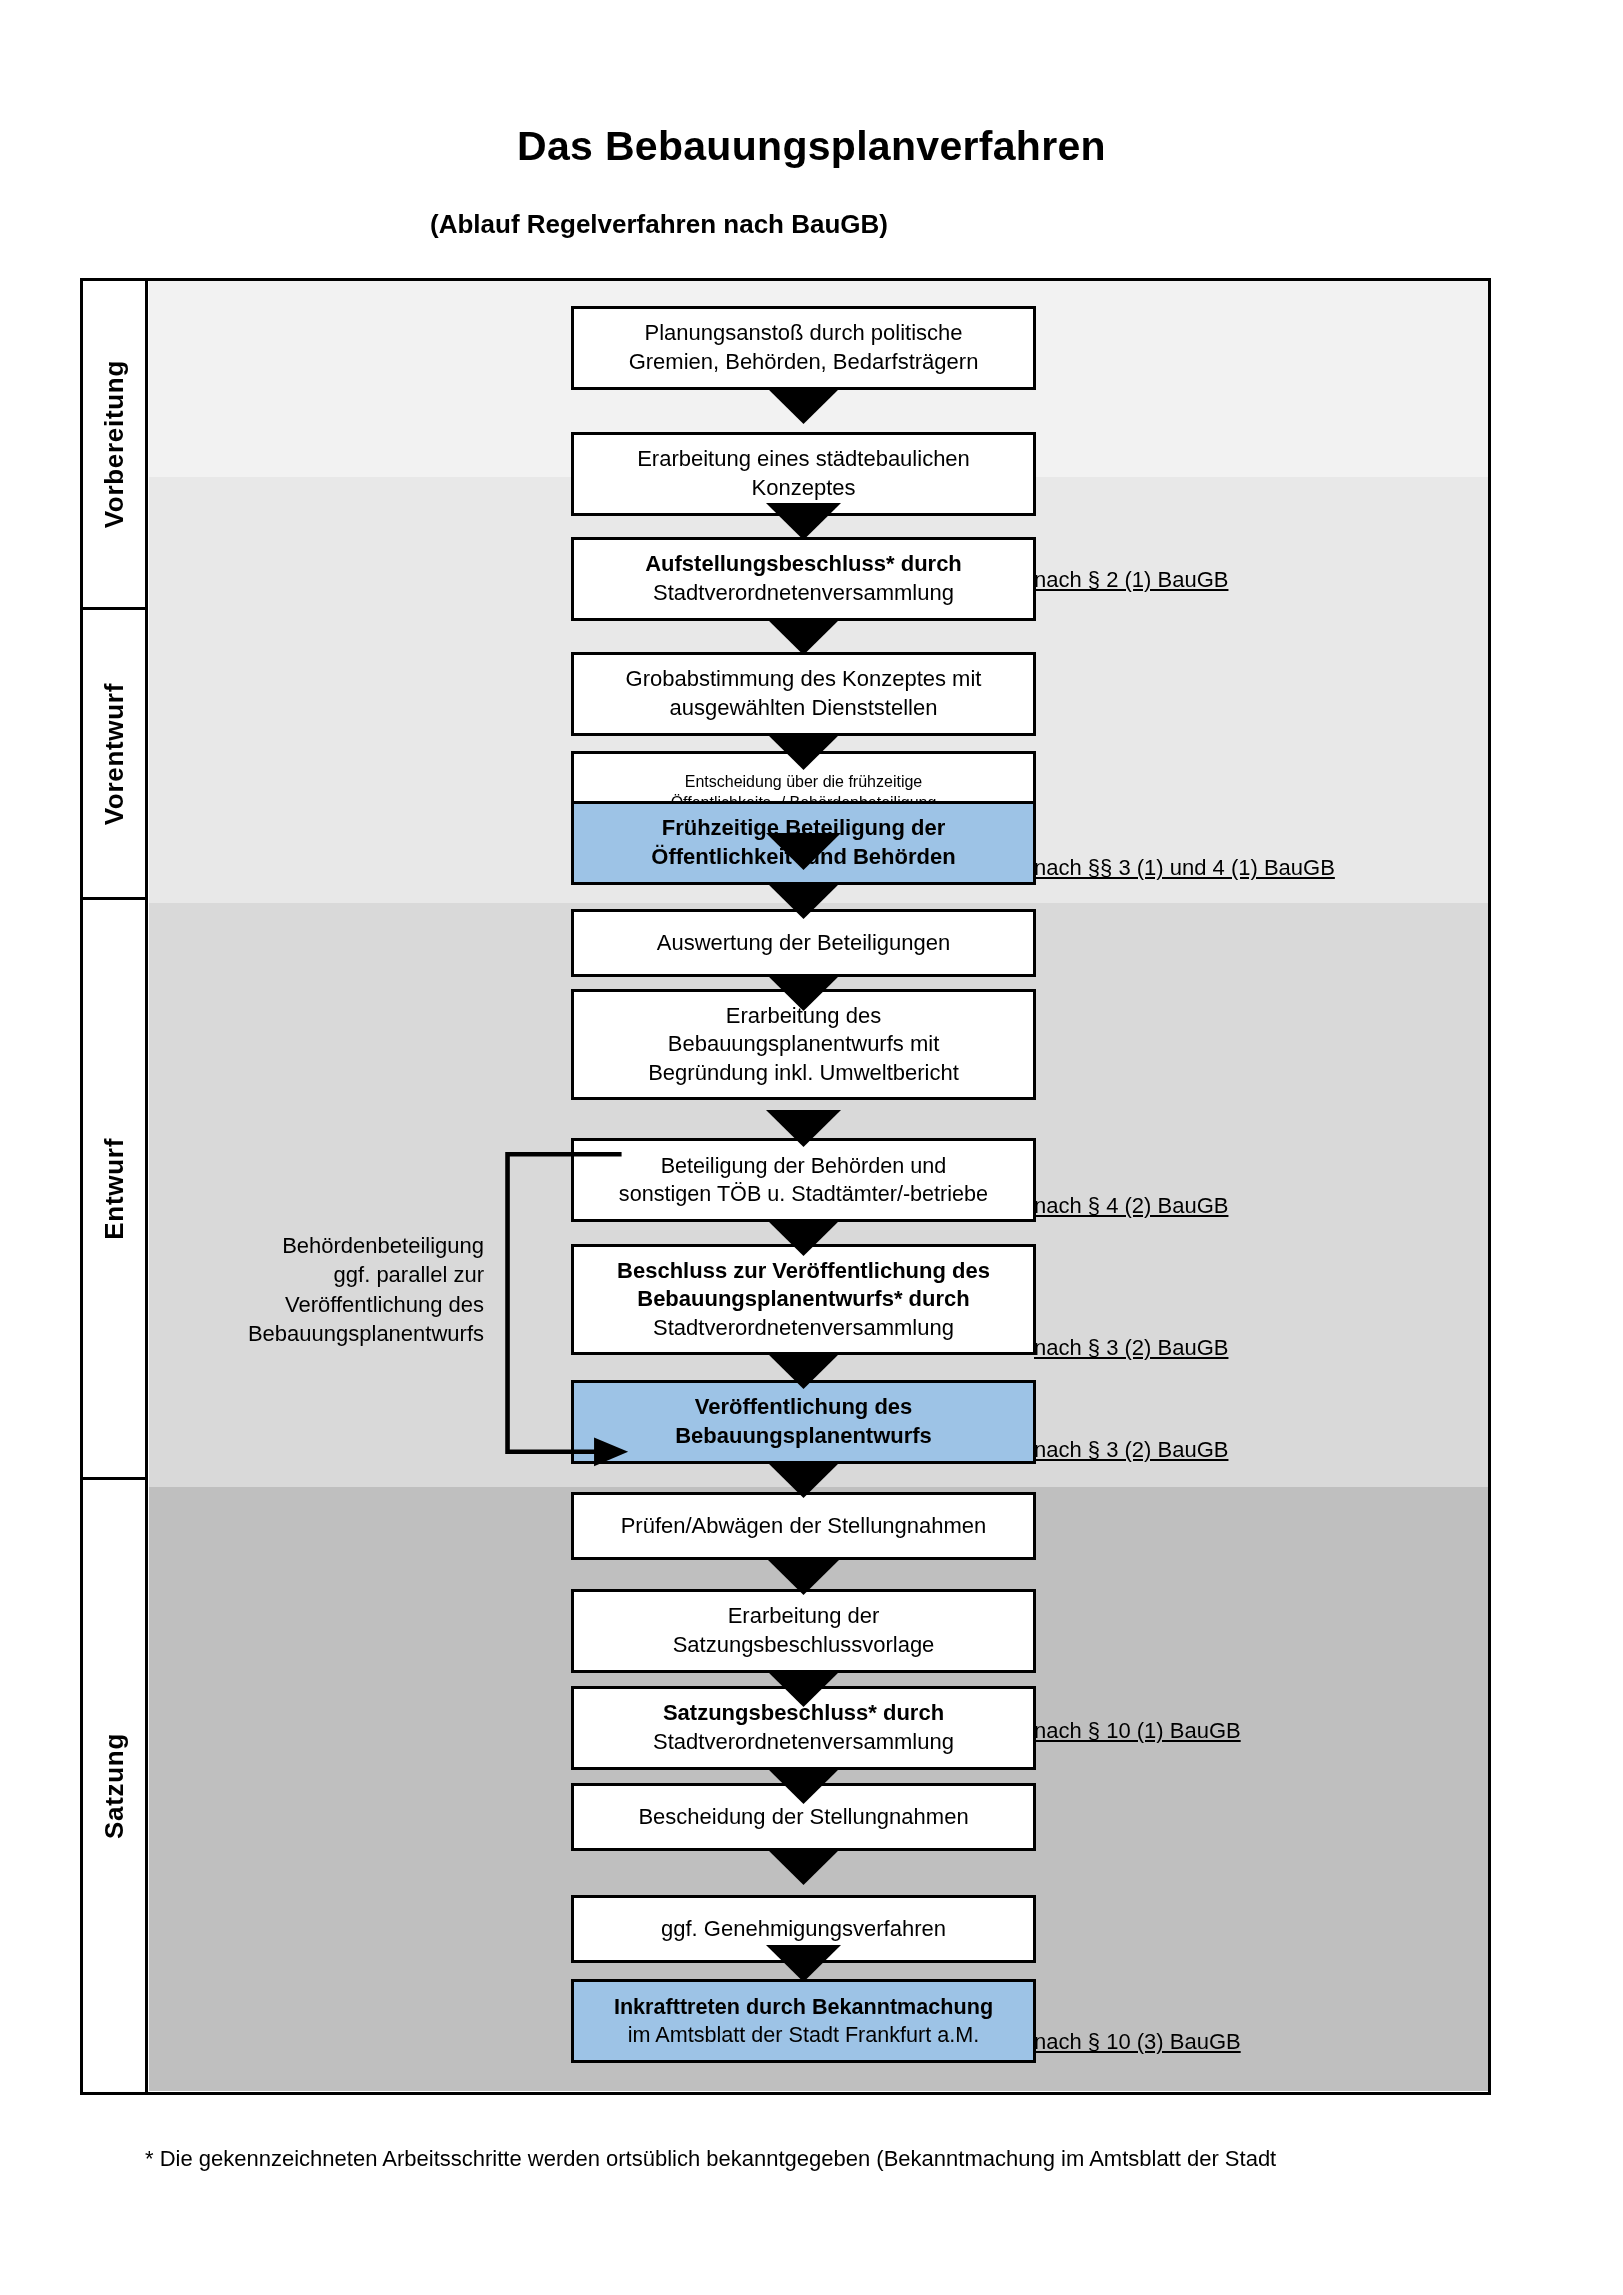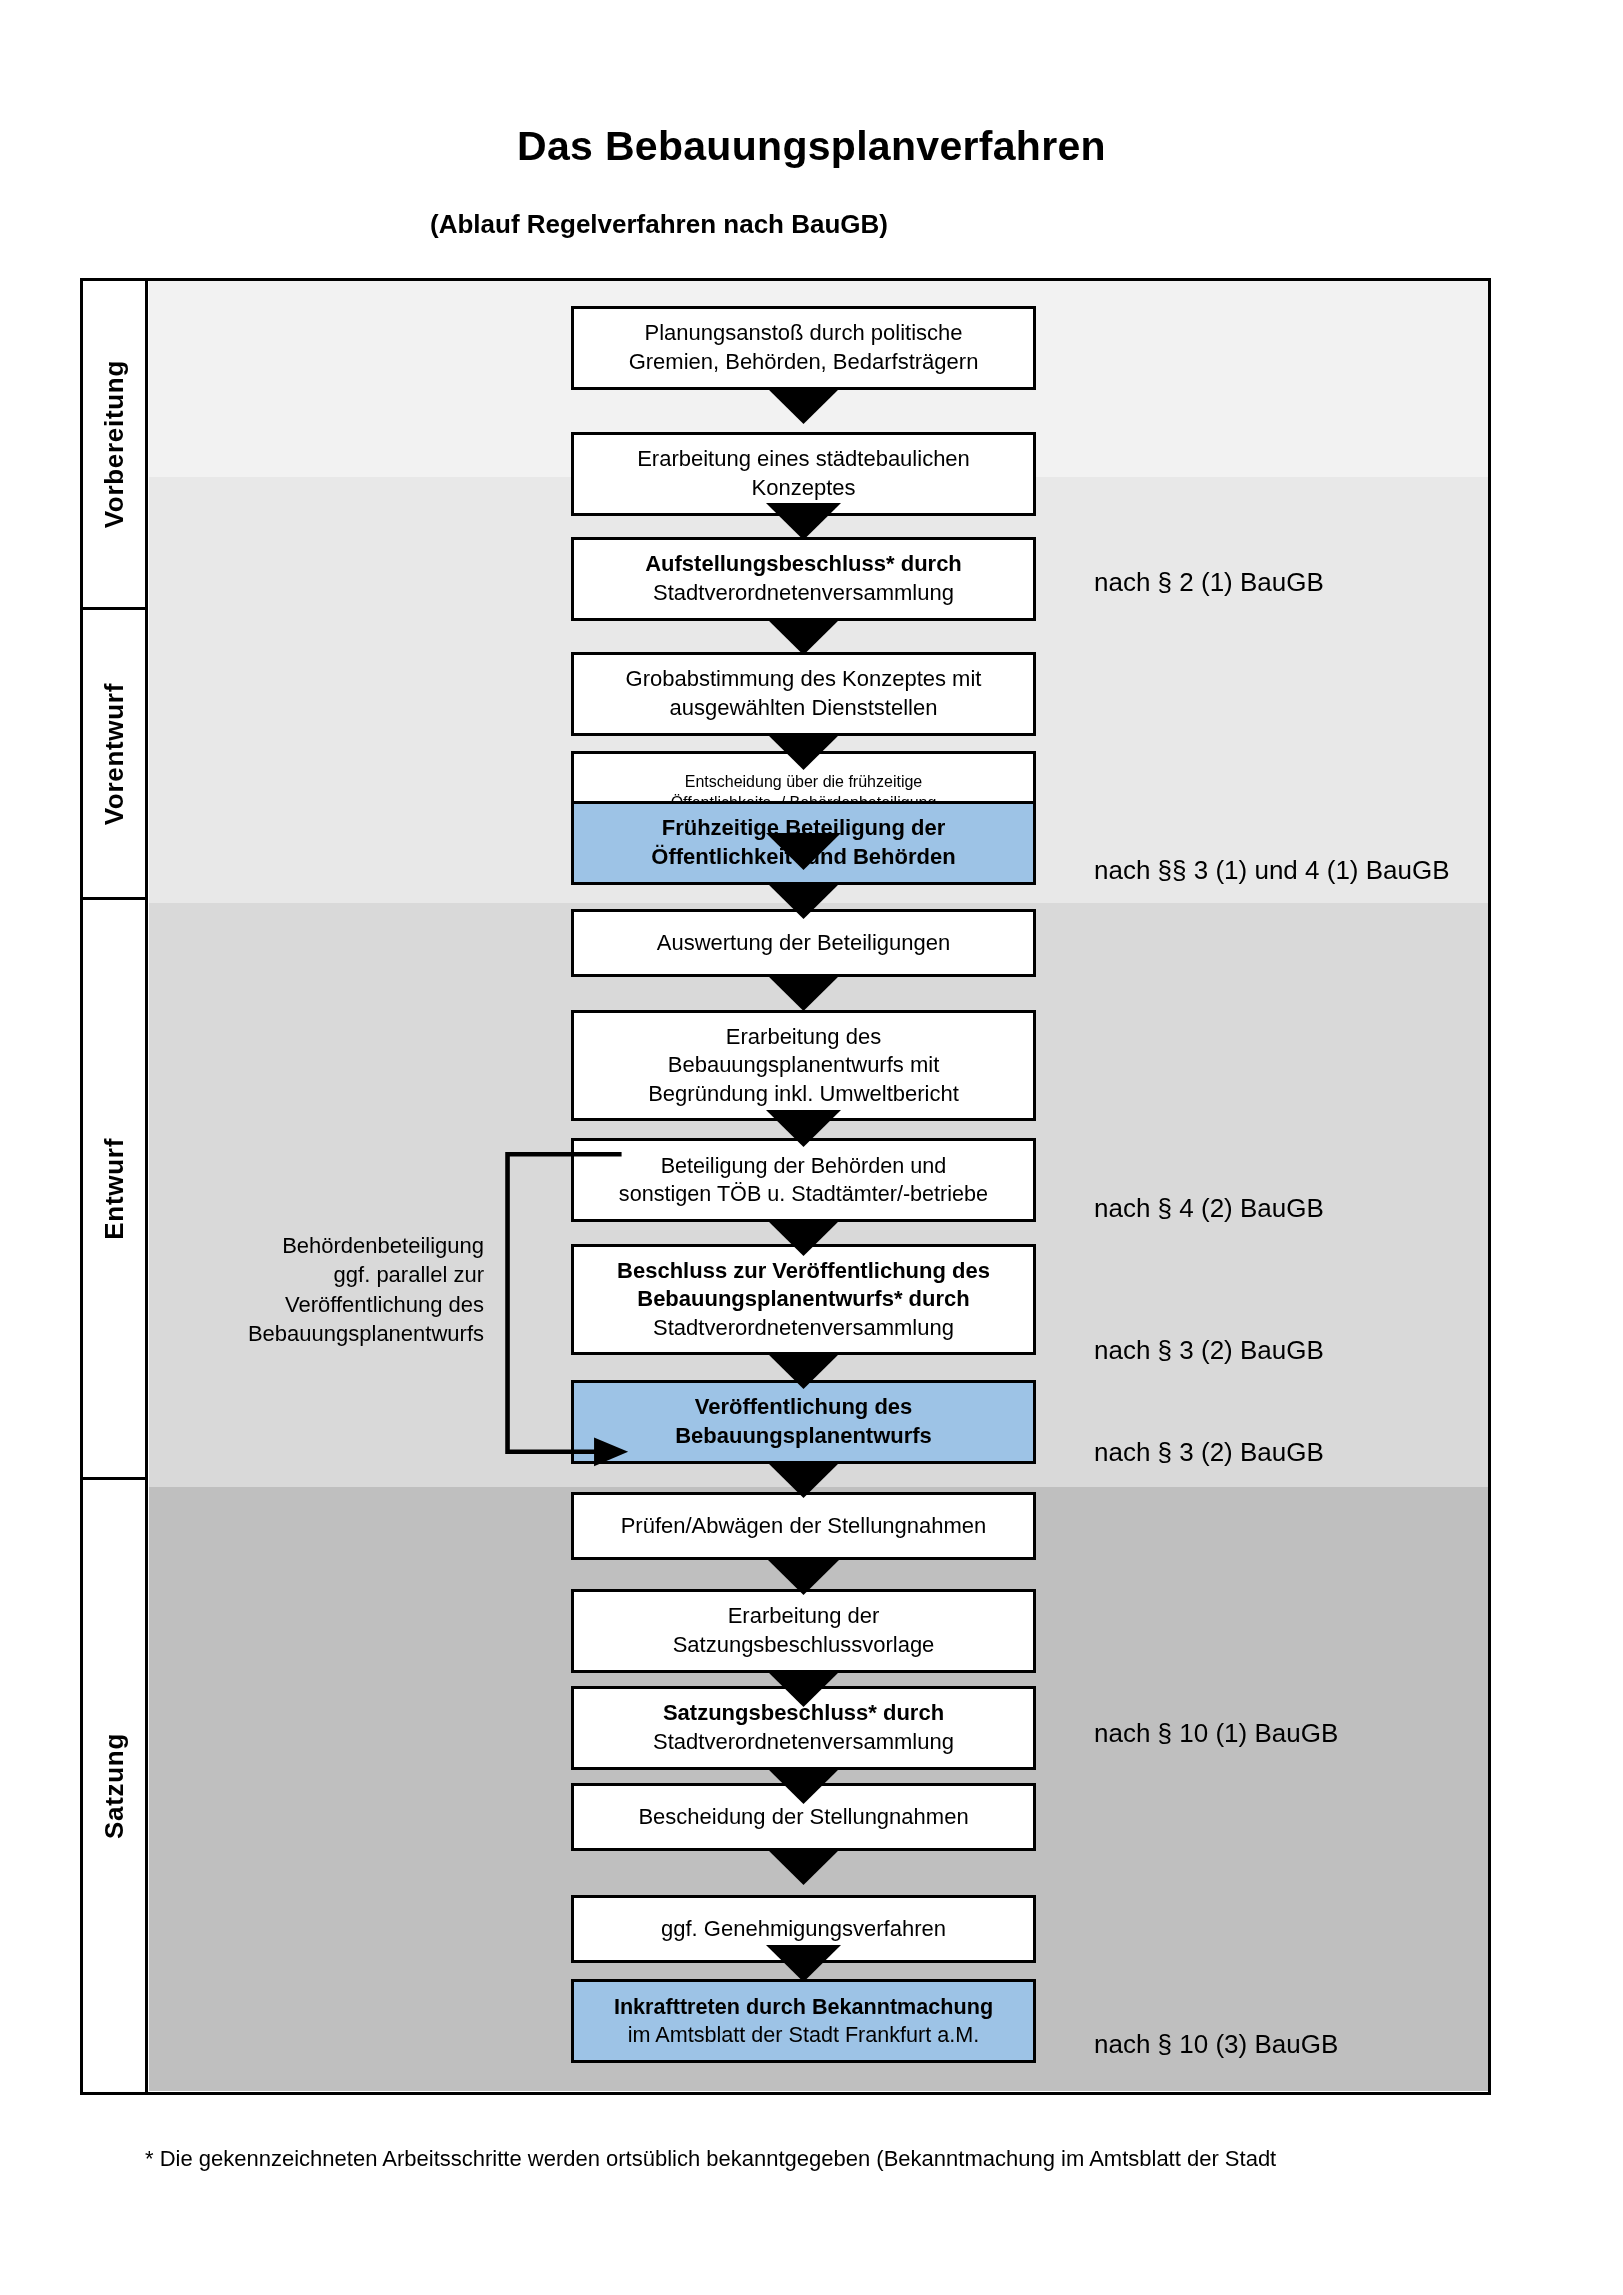--- a/index.html
+++ b/index.html
@@ -118,24 +118,25 @@
     left: 766px;
     width: 75px;
     height: 37px;
     z-index: 5;
   }
   .arrow svg { display: block; }
 
   
   .note {
     position: absolute;
-    left: 1094px;
-    font-size: 26px;
+    left: 1034px;
+    font-size: 22px;
     white-space: nowrap;
     z-index: 4;
+    text-decoration: underline;
   }
 
   
   #side-note {
     position: absolute;
     left: 196px;
     top: 1231px;
     width: 288px;
     text-align: right;
     font-size: 22px;
@@ -267,21 +268,21 @@
 
 <div class="pbox" style="top:909px;height:68px;">
   <span class="ln">Auswertung der Beteiligungen</span>
 </div>
 <div class="arrow" style="top:974px;">
   <svg width="75" height="37" viewBox="0 0 114 56">
       <polygon points="0,0 114,0 57,56" fill="#000"></polygon>
     </svg>
 </div>
 
-<div class="pbox" style="top:1010px;height:111px;text-align:right;">
+<div class="pbox" style="top:989px;height:111px;text-align:right;">
   <span class="ln">Erarbeitung des</span>
   <span class="ln">Bebauungsplanentwurfs mit</span>
   <span class="ln">Begründung inkl. Umweltbericht</span>
 </div>
 <div class="arrow" style="top:1110px;">
   <svg width="75" height="37" viewBox="0 0 114 56">
       <polygon points="0,0 114,0 57,56" fill="#000"></polygon>
     </svg>
 </div>
 

